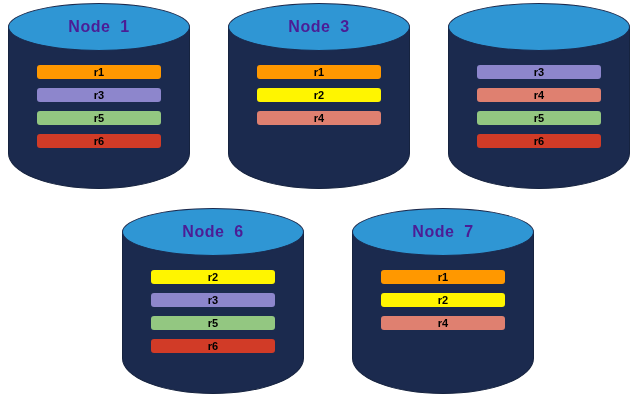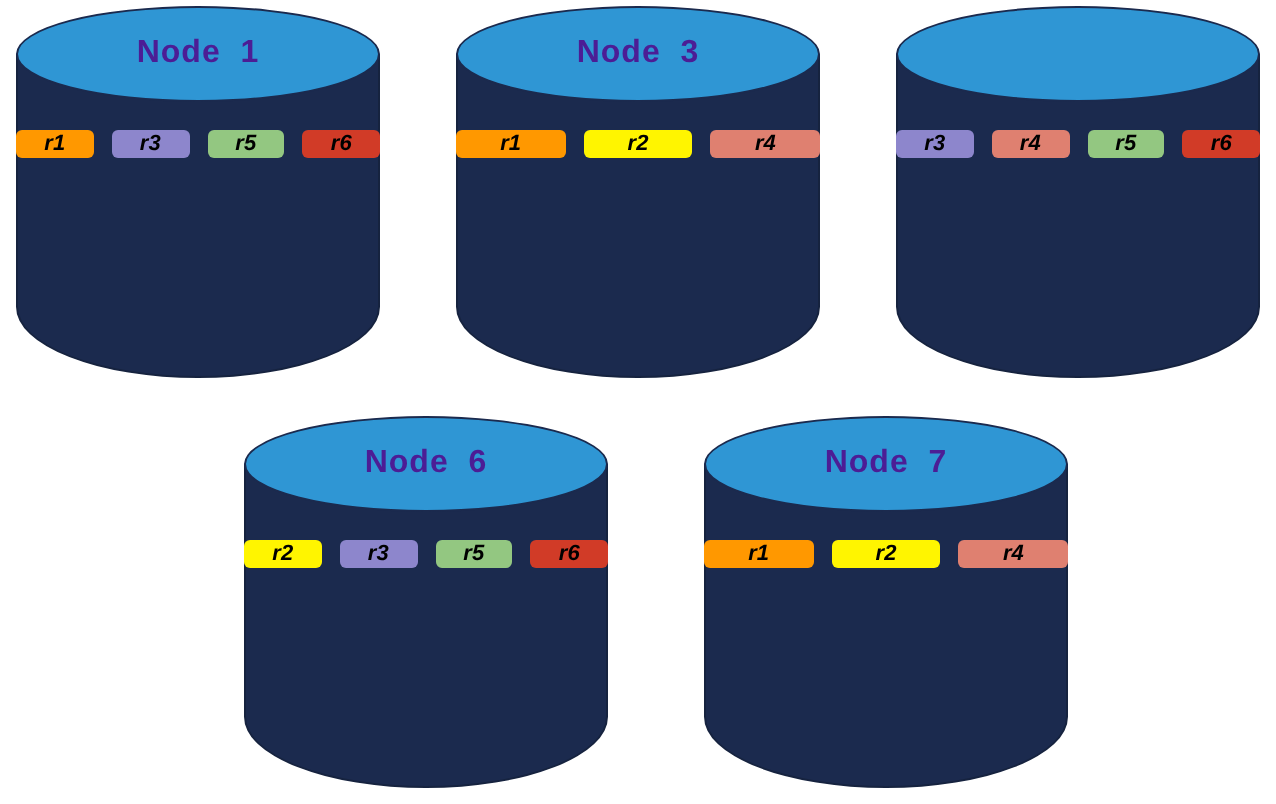--- a/index.html
+++ b/index.html
@@ -57,24 +57,23 @@
     font-weight: bold;
     letter-spacing: 0.5px;
     white-space: pre;
   }
   .bars {
     position: absolute;
     left: 0;
     top: 62px;
     width: 100%;
     display: flex;
-    flex-direction: row;
+    flex-direction: column;
     align-items: center;
     gap: 9px;
-    font-style: italic;
   }
   .bar {
     width: 68%;
     height: 14px;
     line-height: 14px;
     text-align: center;
     font-size: 11px;
     font-weight: bold;
     color: #000000;
     border-radius: 3px;

